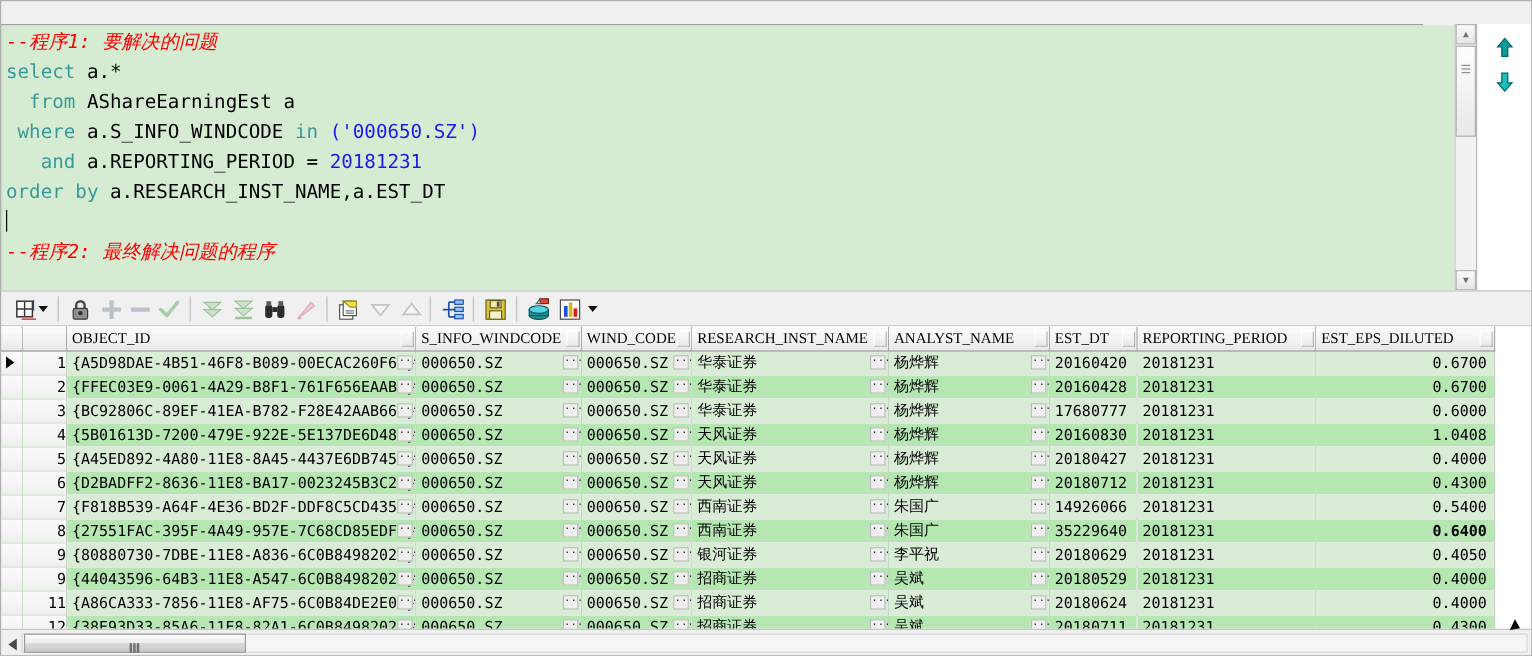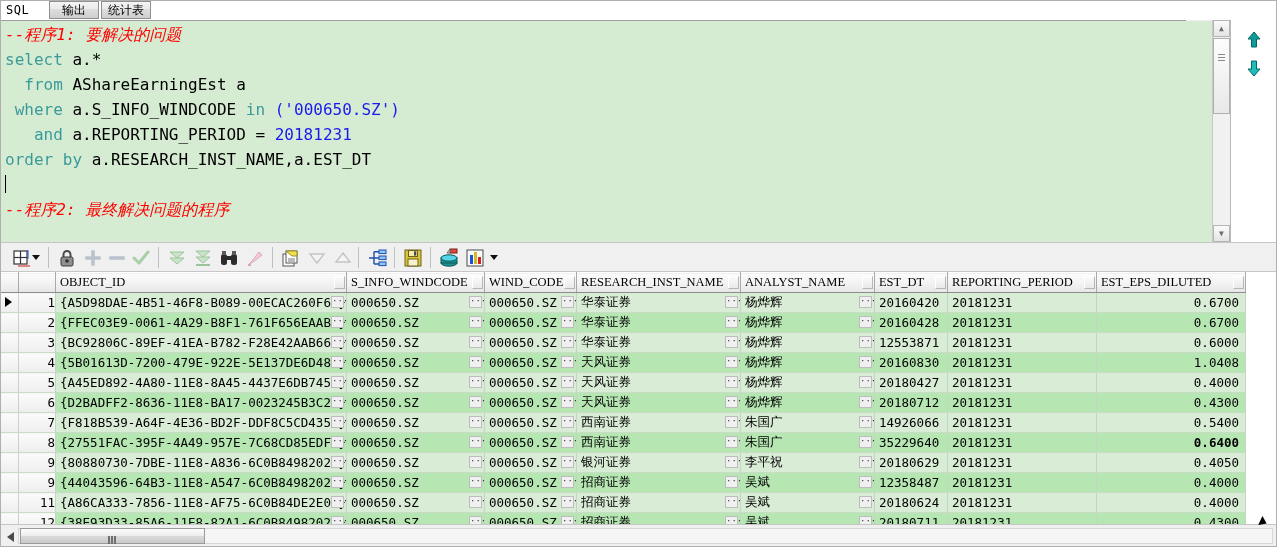--- a/index.html
+++ b/index.html
@@ -222,25 +222,20 @@
     position:absolute;right:10px;bottom:20px;width:0;height:0;
     border-left:7px solid #000;border-bottom:5px solid transparent;
     border-top:5px solid transparent;transform:rotate(25deg);
   }
 </style>
 </head>
 <body>
 
 <div class="app">
 
-  <div class="tabstrip">
-    <div class="tab-sql">SQL</div>
-    <div class="tab-btn t1">输出</div>
-    <div class="tab-btn t2">统计表</div>
-  </div>
 
   <div class="editor-wrap">
     <div class="editor">
       <div class="code" id="sql-code"><span class="ln"><span class="cm">--程序1: 要解决的问题</span></span><span class="ln"><span class="kw">select</span><span class="pl"> a.*</span></span><span class="ln"><span class="kw">  from</span><span class="pl"> AShareEarningEst a</span></span><span class="ln"><span class="kw"> where</span><span class="pl"> a.S_INFO_WINDCODE </span><span class="kw">in</span><span class="pl"> </span><span class="str">('000650.SZ')</span></span><span class="ln"><span class="kw">   and</span><span class="pl"> a.REPORTING_PERIOD = </span><span class="num">20181231</span></span><span class="ln"><span class="kw">order by</span><span class="pl"> a.RESEARCH_INST_NAME,a.EST_DT</span></span><span class="ln"><span class="caret"></span></span><span class="ln"><span class="cm">--程序2: 最终解决问题的程序</span></span></div>
     </div>
   </div>
 
   <div class="ed-sb">
     <div class="arr up">▲</div>
     <div class="thumb"></div>
@@ -520,21 +515,21 @@
             </td>
             <td style="width: 163px;">
               <span class="cell-txt">华泰证券</span>
               <span class="ellip">···</span>
             </td>
             <td style="width: 133px;">
               <span class="cell-txt">杨烨辉</span>
               <span class="ellip">···</span>
             </td>
             <td style="width: 72px;">
-              <span class="cell-txt">12553871</span>
+              <span class="cell-txt">17680777</span>
             </td>
             <td style="width: 148px;">
               <span class="cell-txt">20181231</span>
             </td>
             <td style="width: 148px;">
               <span class="cell-num">0.6000</span>
             </td>
           </tr>
           <tr class="r-even">
             <td class="c-indicator"></td>
@@ -751,21 +746,21 @@
             </td>
             <td style="width: 163px;">
               <span class="cell-txt">招商证券</span>
               <span class="ellip">···</span>
             </td>
             <td style="width: 133px;">
               <span class="cell-txt">吴斌</span>
               <span class="ellip">···</span>
             </td>
             <td style="width: 72px;">
-              <span class="cell-txt">12358487</span>
+              <span class="cell-txt">20180529</span>
             </td>
             <td style="width: 148px;">
               <span class="cell-txt">20181231</span>
             </td>
             <td style="width: 148px;">
               <span class="cell-num">0.4000</span>
             </td>
           </tr>
           <tr class="r-odd">
             <td class="c-indicator"></td>

